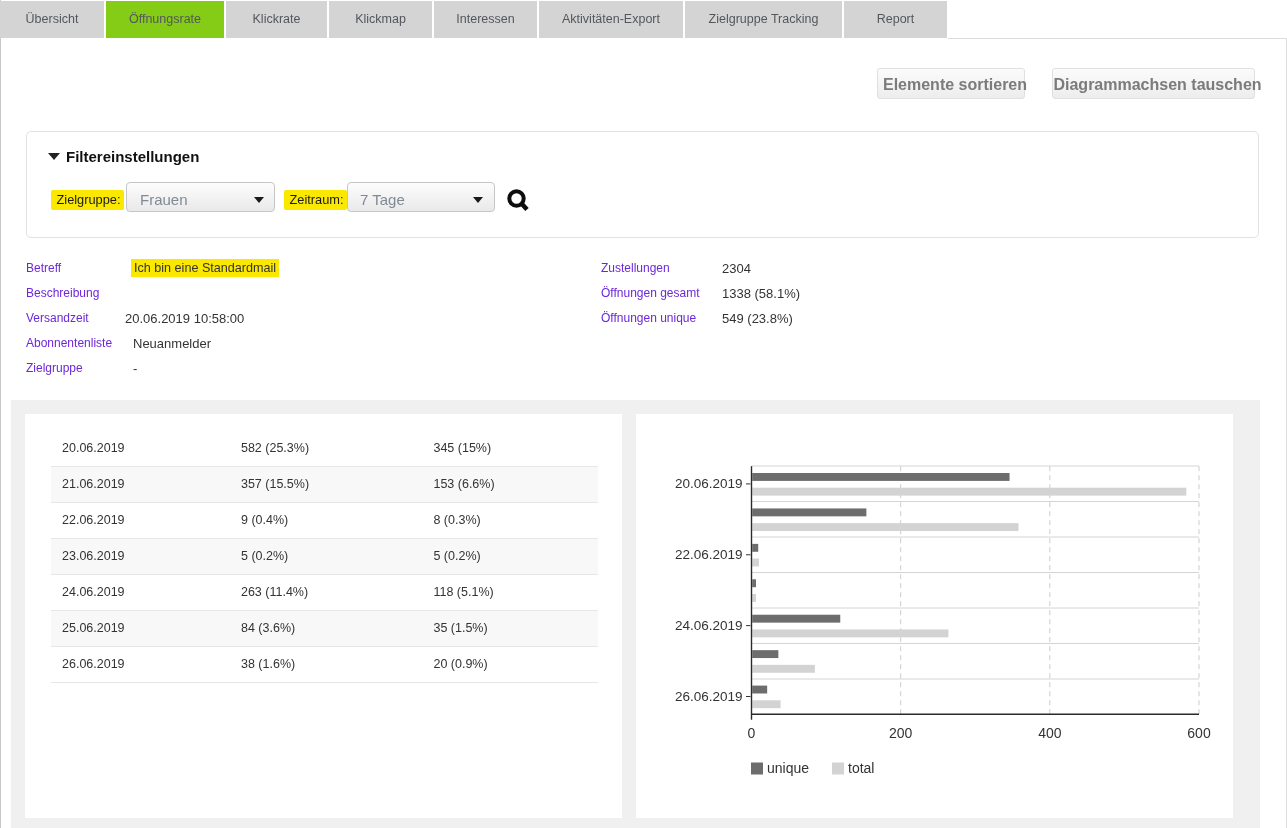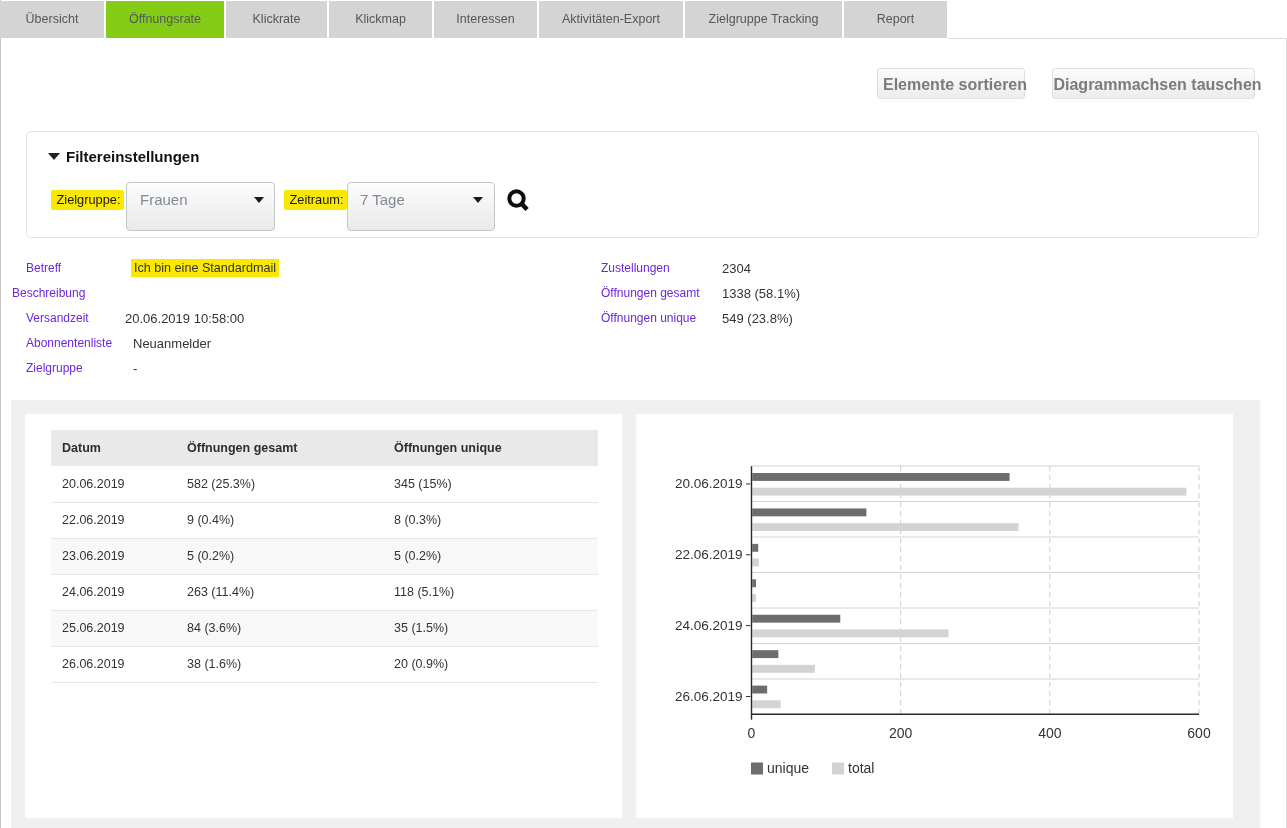--- a/index.html
+++ b/index.html
@@ -17,21 +17,21 @@
 
 
 .btn span { position:relative; top:1.5px; }
 .btn { top:68px; height:31px; border:1px solid #e0e0e0; border-radius:3px; background:linear-gradient(#fbfbfb,#ededed); color:#7b7b7b; font-weight:bold; font-size:16px; white-space:nowrap; display:flex; align-items:center; justify-content:center; }
 
 
 #filterbox { left:26px; top:131px; width:1233px; height:107px; border:1px solid #e2e2e2; border-radius:5px; }
 #filtertitle { left:66px; top:148px; font-size:15px; font-weight:bold; color:#111; }
 #filtertri { left:48px; top:153px; width:0; height:0; border-left:6px solid transparent; border-right:6px solid transparent; border-top:7px solid #222; }
 .ylabel { background:#fae800; color:#1a1a1a; font-size:12.8px; height:20.5px; line-height:20.5px; padding:0 3px 0 6px; border-radius:2px; }
-.sel { top:182px; height:49px; border:1px solid #c6c6c6; border-radius:4px; background:linear-gradient(#fdfdfd,#e9e9e9); color:#808a96; font-size:15px; line-height:33px; }
+.sel { top:182px; height:30px; border:1px solid #c6c6c6; border-radius:4px; background:linear-gradient(#fdfdfd,#e9e9e9); color:#808a96; font-size:15px; line-height:33px; }
 .selarrow { position:absolute; top:14px; width:0; height:0; border-left:5.5px solid transparent; border-right:5.5px solid transparent; border-top:6.5px solid #1a1a1a; }
 
 
 .ilabel { font-size:12px; color:#6d28d9; }
 .ival { font-size:13px; color:#333; }
 
 
 #grayarea { left:11px; top:400px; width:1249px; height:428px; background:#f0f0f0; }
 .panel { top:414px; height:404px; background:#fff; }
 
@@ -78,50 +78,50 @@
 <div class="abs ylabel" style="left:50.5px;top:189.5px;">Zielgruppe:</div>
 <div class="abs sel" style="left:126px;width:149px;padding-left:13px;">Frauen<span class="selarrow" style="left:127px;"></span></div>
 <div class="abs ylabel" style="left:283.5px;top:189.5px;">Zeitraum:</div>
 <div class="abs sel" style="left:347px;width:148px;padding-left:12px;">7 Tage<span class="selarrow" style="left:125px;"></span></div>
 <svg class="abs" style="left:507px;top:189px;" width="23" height="25" viewBox="0 0 23 25">
     <circle cx="9.5" cy="9.5" r="7.2" stroke="#0d0d0d" stroke-width="4" fill="none"></circle>
     <line x1="14.5" y1="14.5" x2="20" y2="20.5" stroke="#0d0d0d" stroke-width="4.6"></line>
   </svg>
 
 <div class="abs ilabel" style="left:26px;top:261px;">Betreff</div>
-<div class="abs ilabel" style="left:12px;top:286px;">Beschreibung</div>
+<div class="abs ilabel" style="left:26px;top:286px;">Beschreibung</div>
 <div class="abs ilabel" style="left:26px;top:311px;">Versandzeit</div>
 <div class="abs ilabel" style="left:26px;top:336px;">Abonnentenliste</div>
 <div class="abs ilabel" style="left:26px;top:361px;">Zielgruppe</div>
 <div class="abs ival" style="left:131px;top:259px;background:#fae800;padding:2px 3px;font-size:12.6px;">Ich bin eine Standardmail</div>
 <div class="abs ival" style="left:125px;top:311px;">20.06.2019 10:58:00</div>
 <div class="abs ival" style="left:133px;top:336px;">Neuanmelder</div>
 <div class="abs ival" style="left:133px;top:361px;">-</div>
 <div class="abs ilabel" style="left:601px;top:261px;">Zustellungen</div>
 <div class="abs ilabel" style="left:601px;top:286px;">Öffnungen gesamt</div>
 <div class="abs ilabel" style="left:601px;top:311px;">Öffnungen unique</div>
 <div class="abs ival" style="left:722px;top:261px;">2304</div>
 <div class="abs ival" style="left:722px;top:286px;">1338 (58.1%)</div>
 <div class="abs ival" style="left:722px;top:311px;">549 (23.8%)</div>
 
 <div id="grayarea" class="abs"></div>
 <div class="abs panel" style="left:25px;width:597px;"></div>
 <div class="abs panel" style="left:636px;width:597px;"></div>
 
 <table>
 <tbody>
-      <tr>
-        <th style="width:125px;">Datum</th>
-        <th style="width:207px;">Öffnungen gesamt</th>
-        <th>Öffnungen unique</th>
-      </tr>
 <tr>
         <td>20.06.2019</td>
         <td>582 (25.3%)</td>
         <td>345 (15%)</td>
+      </tr>
+<tr class="z">
+        <td>21.06.2019</td>
+        <td>357 (15.5%)</td>
+        <td>153 (6.6%)</td>
       </tr>
 <tr>
         <td>22.06.2019</td>
         <td>9 (0.4%)</td>
         <td>8 (0.3%)</td>
       </tr>
 <tr class="z">
         <td>23.06.2019</td>
         <td>5 (0.2%)</td>
         <td>5 (0.2%)</td>

